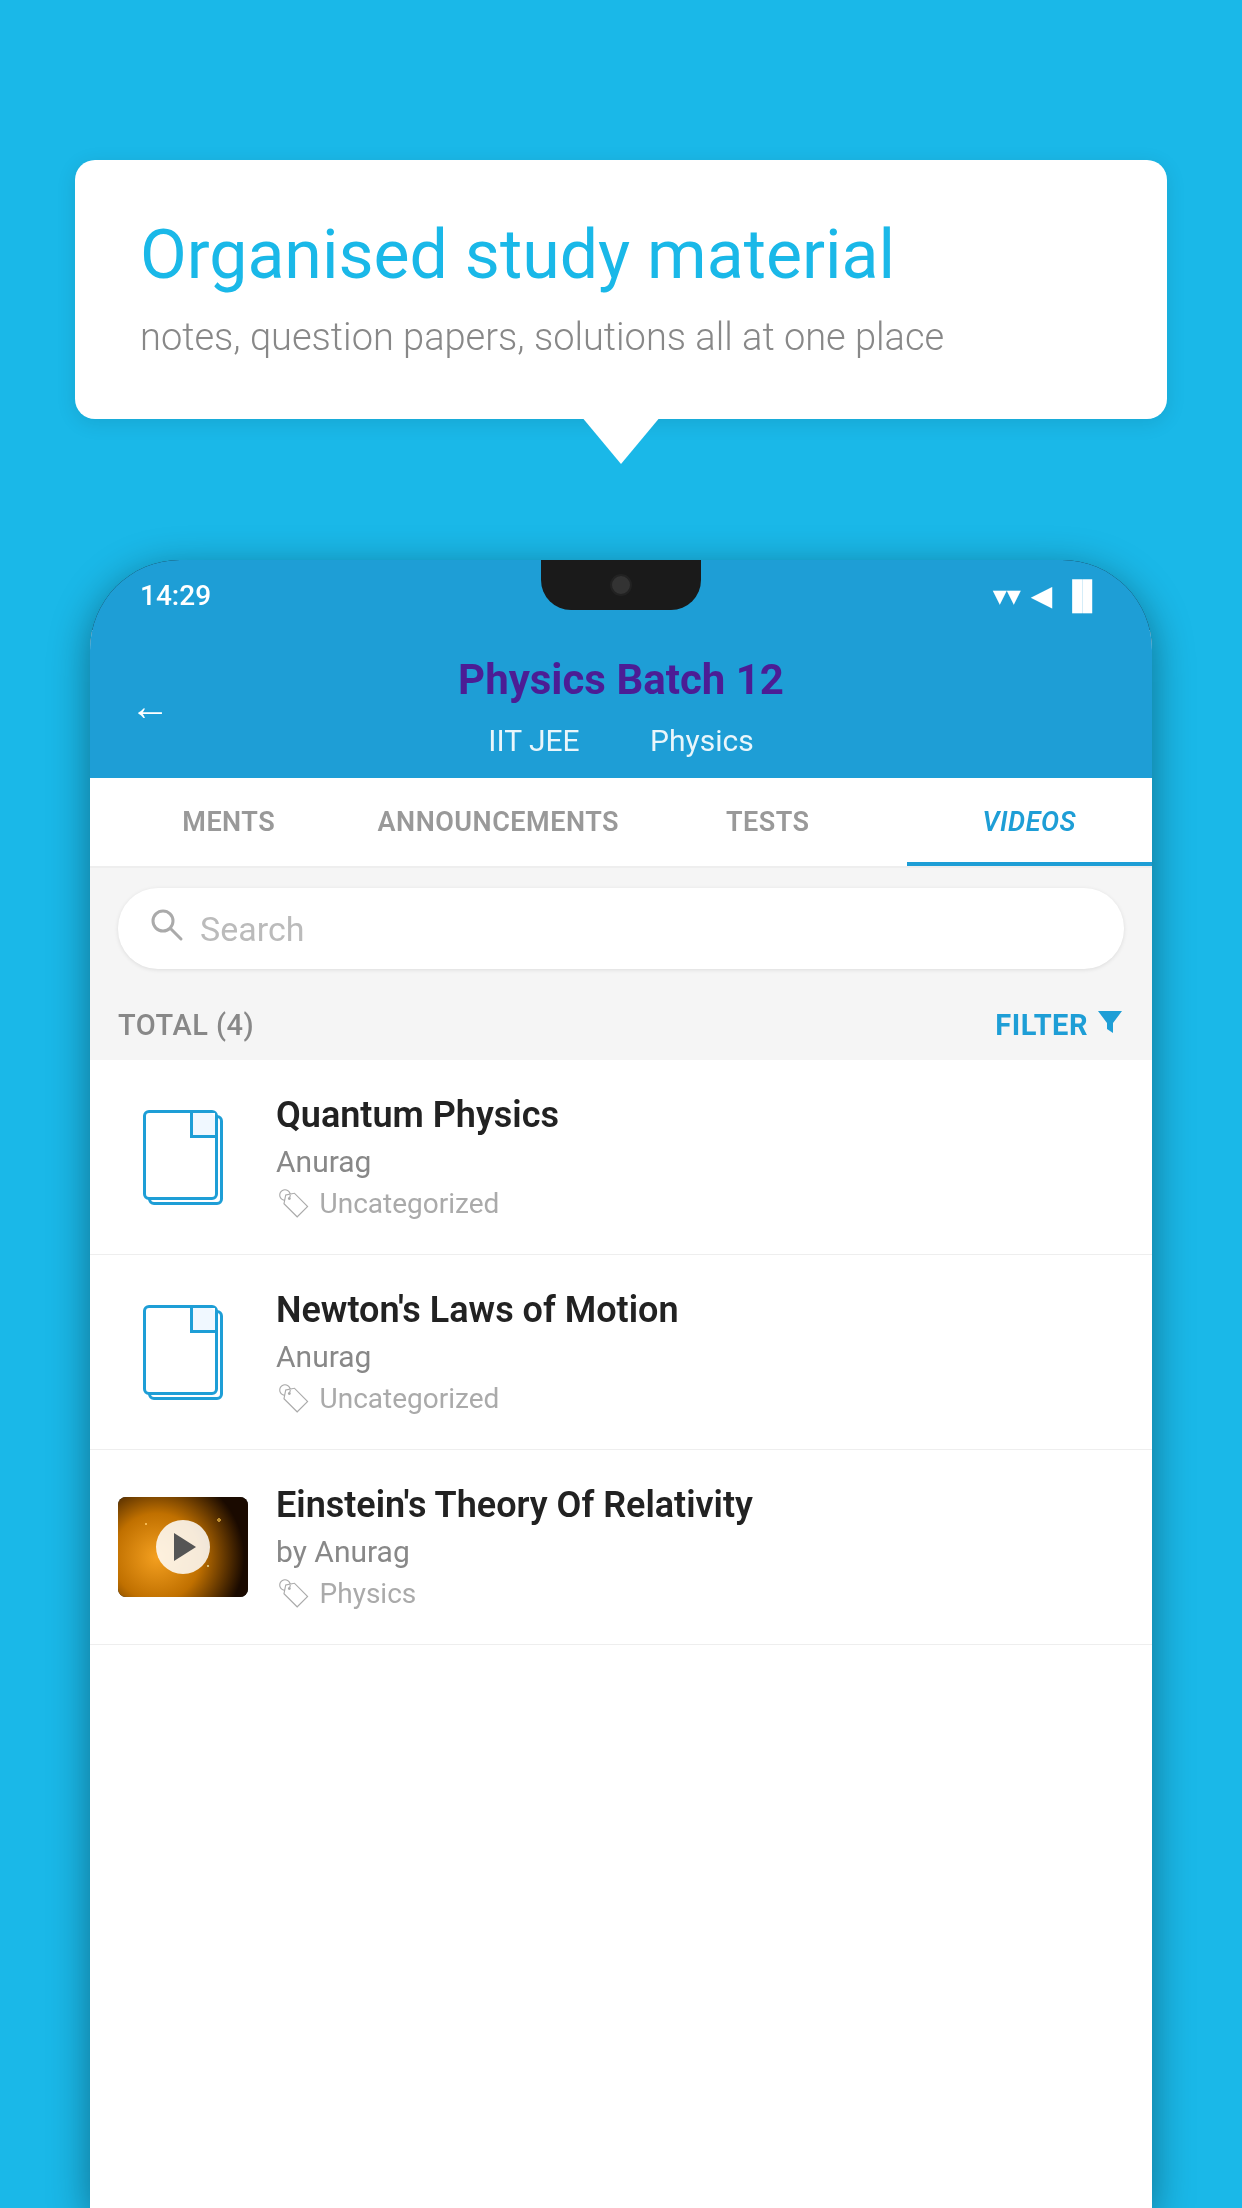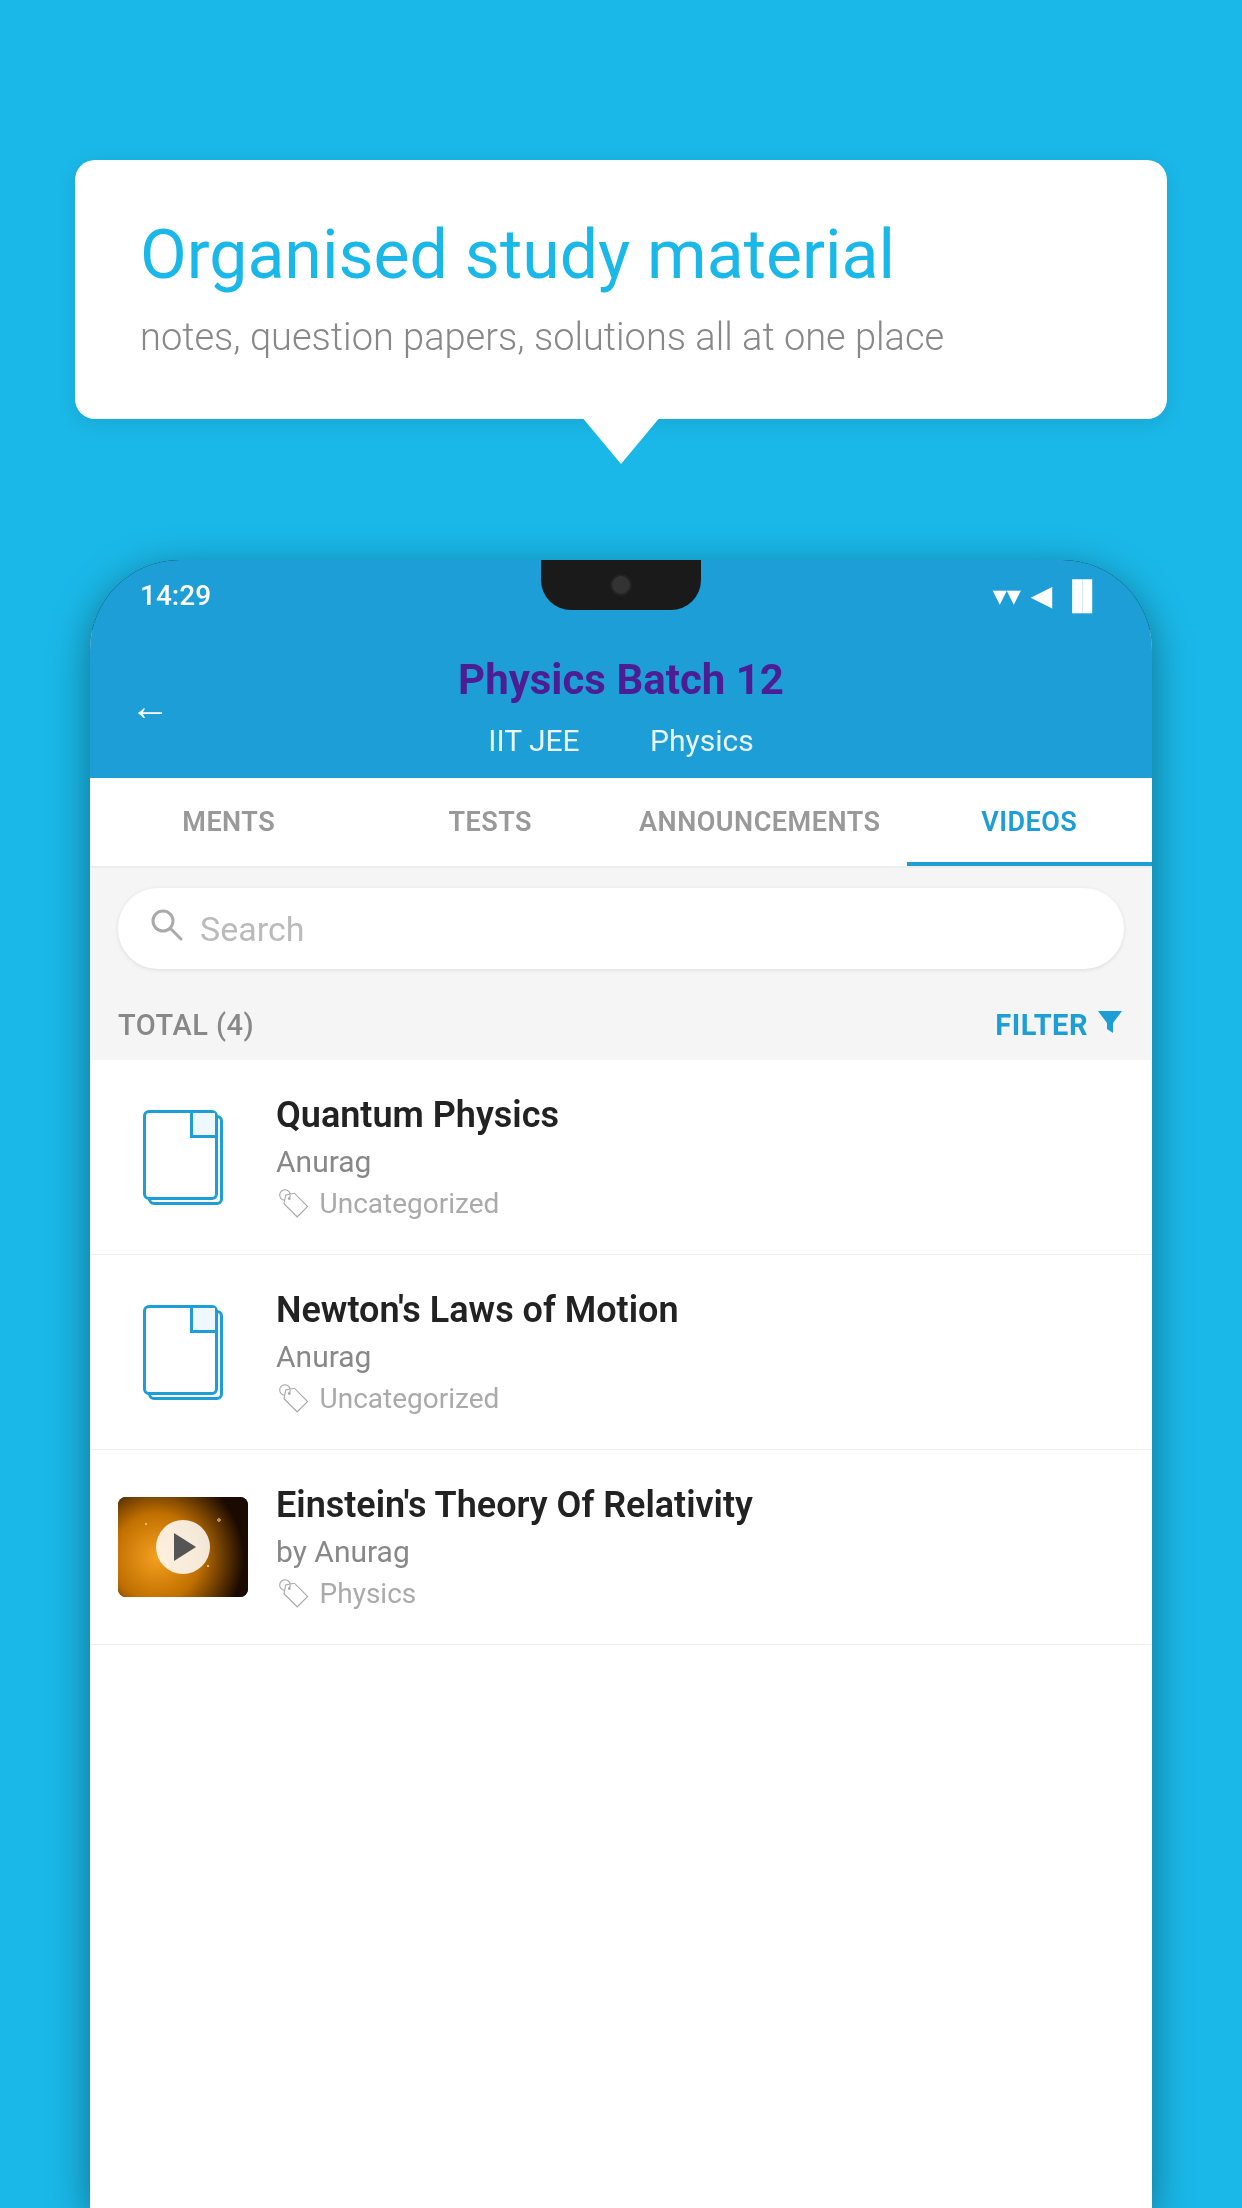--- a/index.html
+++ b/index.html
@@ -166,20 +166,21 @@
       font-size: 27px;
       font-weight: 600;
       color: #999;
       letter-spacing: 0.5px;
       cursor: pointer;
       position: relative;
       margin-left: 16px;
     }
     .tab.active {
       color: #1e9ed6;
+      font-style: italic;
     }
     .tab.active::after {
       content: '';
       position: absolute;
       bottom: 0;
       left: 0;
       right: 0;
       height: 4px;
       background: #1e9ed6;
     }
@@ -411,22 +412,22 @@
             <span>IIT JEE</span>
             <span> &nbsp; </span>
             <span>Physics</span>
           </div>
         </div>
       </div>
     </div>
 
     <div class="tabs">
       <div class="tab">MENTS</div>
+      <div class="tab">ANNOUNCEMENTS</div>
       <div class="tab">TESTS</div>
-      <div class="tab">ANNOUNCEMENTS</div>
       <div class="tab active">VIDEOS</div>
     </div>
 
     <div class="search-container">
       <div class="search-bar">
         <span class="search-icon-svg">
           <svg width="36" height="36" viewBox="0 0 36 36" fill="none">
             <circle cx="15" cy="15" r="10" stroke="#aaa" stroke-width="3"></circle>
             <line x1="23" y1="23" x2="33" y2="33" stroke="#aaa" stroke-width="3" stroke-linecap="round"></line>
           </svg>

